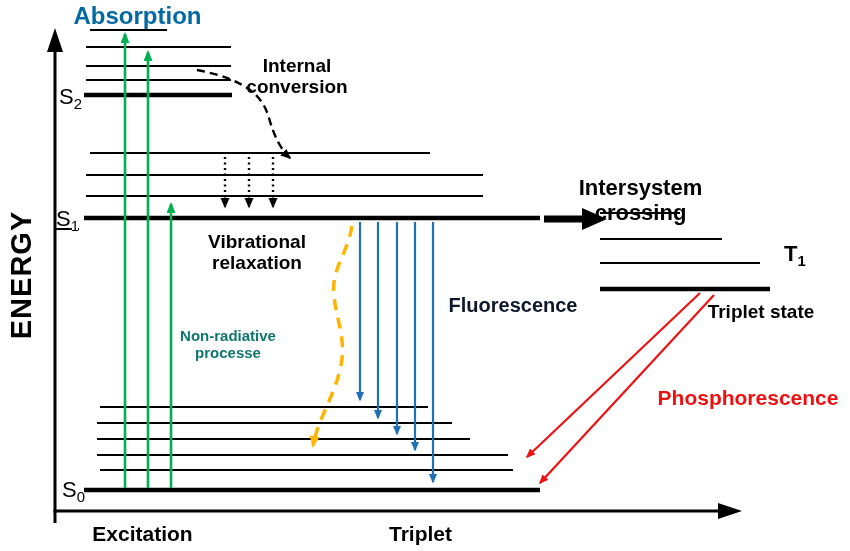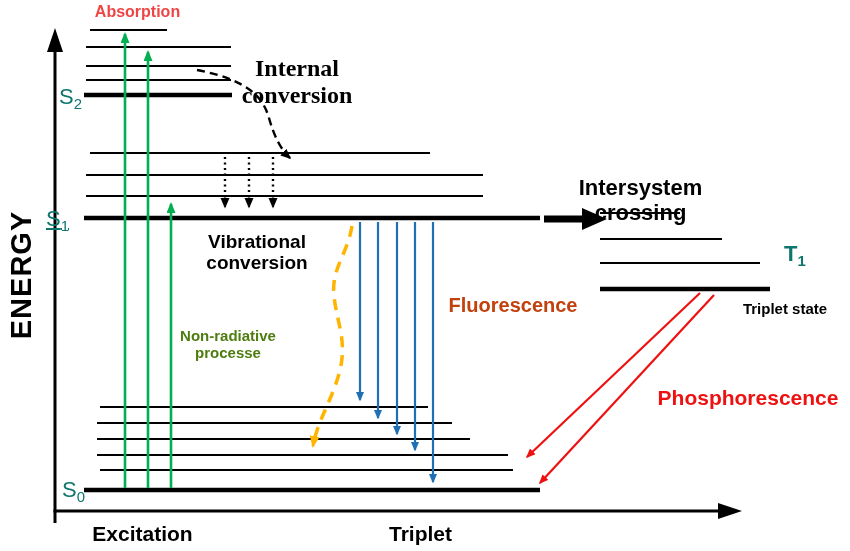--- a/index.html
+++ b/index.html
@@ -10,34 +10,34 @@
     overflow:hidden;
     font-family:"Liberation Sans", sans-serif;
   }
   .diagram-svg{position:absolute;left:0;top:0;width:850px;height:551px;}
   .lbl{position:absolute;font-weight:bold;text-align:center;line-height:1.12;color:#000;}
   .lbl-energy{
     left:-58px;top:258px;width:160px;height:34px;
     font-size:29px;letter-spacing:1px;
     transform:rotate(-90deg);
   }
-  .lbl-absorption{left:70px;top:3px;width:135px;font-size:16px;color:#ef4444;}
-  .lbl-internal{left:238px;top:55px;width:118px;font-size:24px;font-family:Liberation Serif, serif;}
+  .lbl-absorption{left:70px;top:3px;width:135px;font-size:24px;color:#0369a1;}
+  .lbl-internal{left:238px;top:55px;width:118px;font-size:19px;}
   .lbl-vibrational{left:196px;top:231px;width:122px;font-size:19px;}
   .lbl-intersystem{left:538px;top:176px;width:205px;font-size:22px;}
-  .lbl-fluorescence{left:438px;top:294px;width:150px;font-size:20px;color:#c2410c;}
-  .lbl-nonradiative{left:178px;top:328px;width:100px;font-size:15px;color:#4d7c0f;}
+  .lbl-fluorescence{left:438px;top:294px;width:150px;font-size:20px;color:#0f172a;}
+  .lbl-nonradiative{left:178px;top:328px;width:100px;font-size:15px;color:#0f766e;}
   .lbl-phosphorescence{left:643px;top:386px;width:210px;font-size:21px;color:#EE1111;}
-  .lbl-triplet{left:725px;top:301px;width:120px;font-size:15px;}
+  .lbl-triplet{left:701px;top:301px;width:120px;font-size:19px;}
   .lbl-excitation{left:70px;top:522px;width:145px;font-size:21px;}
   .lbl-emission{left:348px;top:522px;width:145px;font-size:21px;}
-  .state{position:absolute;font-size:22px;color:#0f766e;font-weight:normal;}
+  .state{position:absolute;font-size:22px;color:#000000;font-weight:normal;}
   .state sub{font-size:0.68em;}
   .state-s2{left:59px;top:84px;}
-  .state-s1{left:46px;top:206px;text-decoration:underline;}
+  .state-s1{left:56px;top:206px;text-decoration:underline;}
   .state-s0{left:62px;top:477px;}
   .state-t1{left:784px;top:241px;font-weight:bold;}
 </style>
 </head>
 <body>
 
 <div class="canvas">
 
   <svg class="diagram-svg" viewBox="0 0 850 551">
     <defs>
@@ -127,21 +127,21 @@
 
     <g>
       <line x1="700" y1="293" x2="527" y2="457" stroke="#EE1111" stroke-width="2.2" marker-end="url(#ah-red)"></line>
       <line x1="714" y1="295" x2="540" y2="483" stroke="#EE1111" stroke-width="2.2" marker-end="url(#ah-red)"></line>
     </g>
   </svg>
 
   <div class="lbl lbl-energy">ENERGY</div>
   <div class="lbl lbl-absorption">Absorption</div>
   <div class="lbl lbl-internal">Internal conversion</div>
-  <div class="lbl lbl-vibrational">Vibrational conversion</div>
+  <div class="lbl lbl-vibrational">Vibrational relaxation</div>
   <div class="lbl lbl-intersystem">Intersystem crossing</div>
   <div class="lbl lbl-fluorescence">Fluorescence</div>
   <div class="lbl lbl-nonradiative">Non-radiative processe</div>
   <div class="lbl lbl-phosphorescence">Phosphorescence</div>
   <div class="lbl lbl-triplet">Triplet state</div>
   <div class="lbl lbl-excitation">Excitation</div>
   <div class="lbl lbl-emission">Triplet</div>
 
   <div class="state state-s2"><span>S</span><sub>2</sub></div>
   <div class="state state-s1"><span>S</span><sub>1</sub></div>

